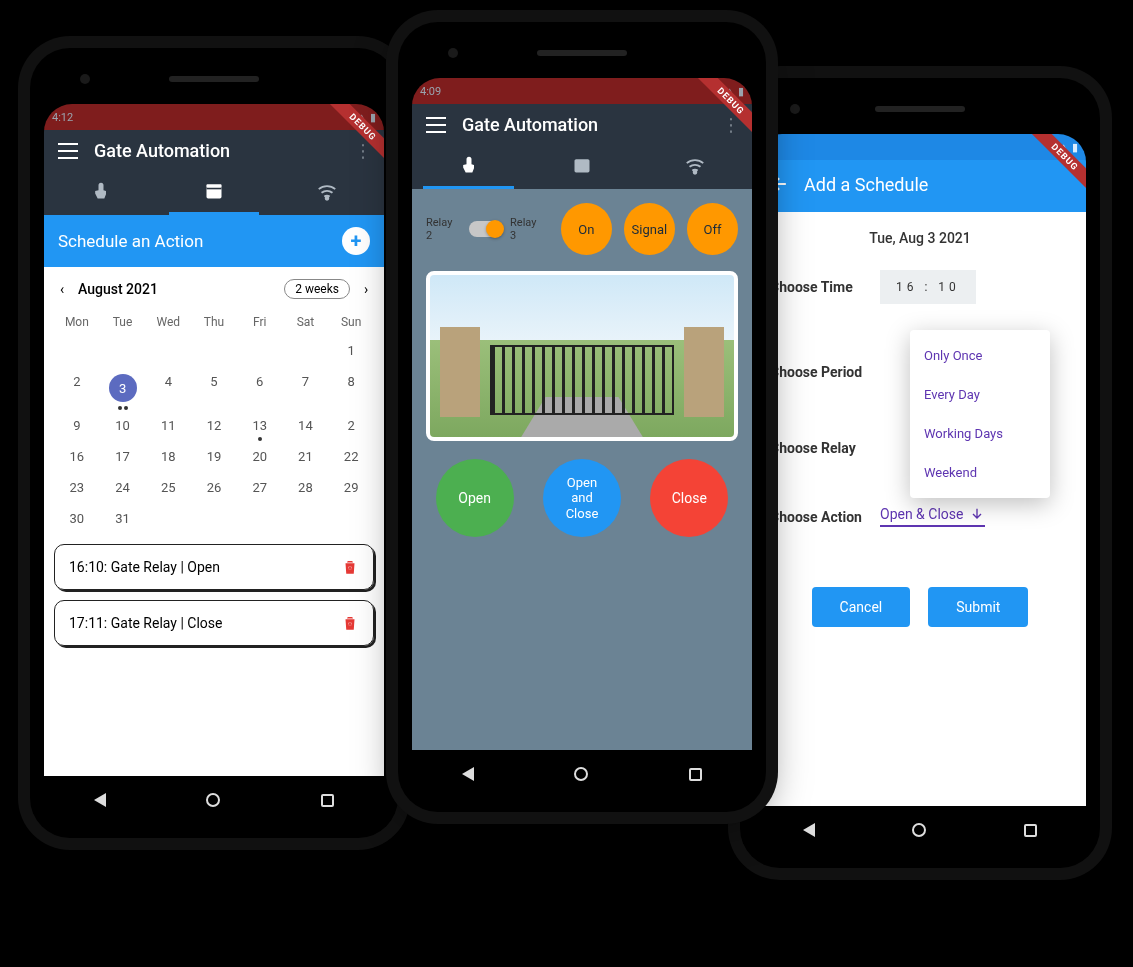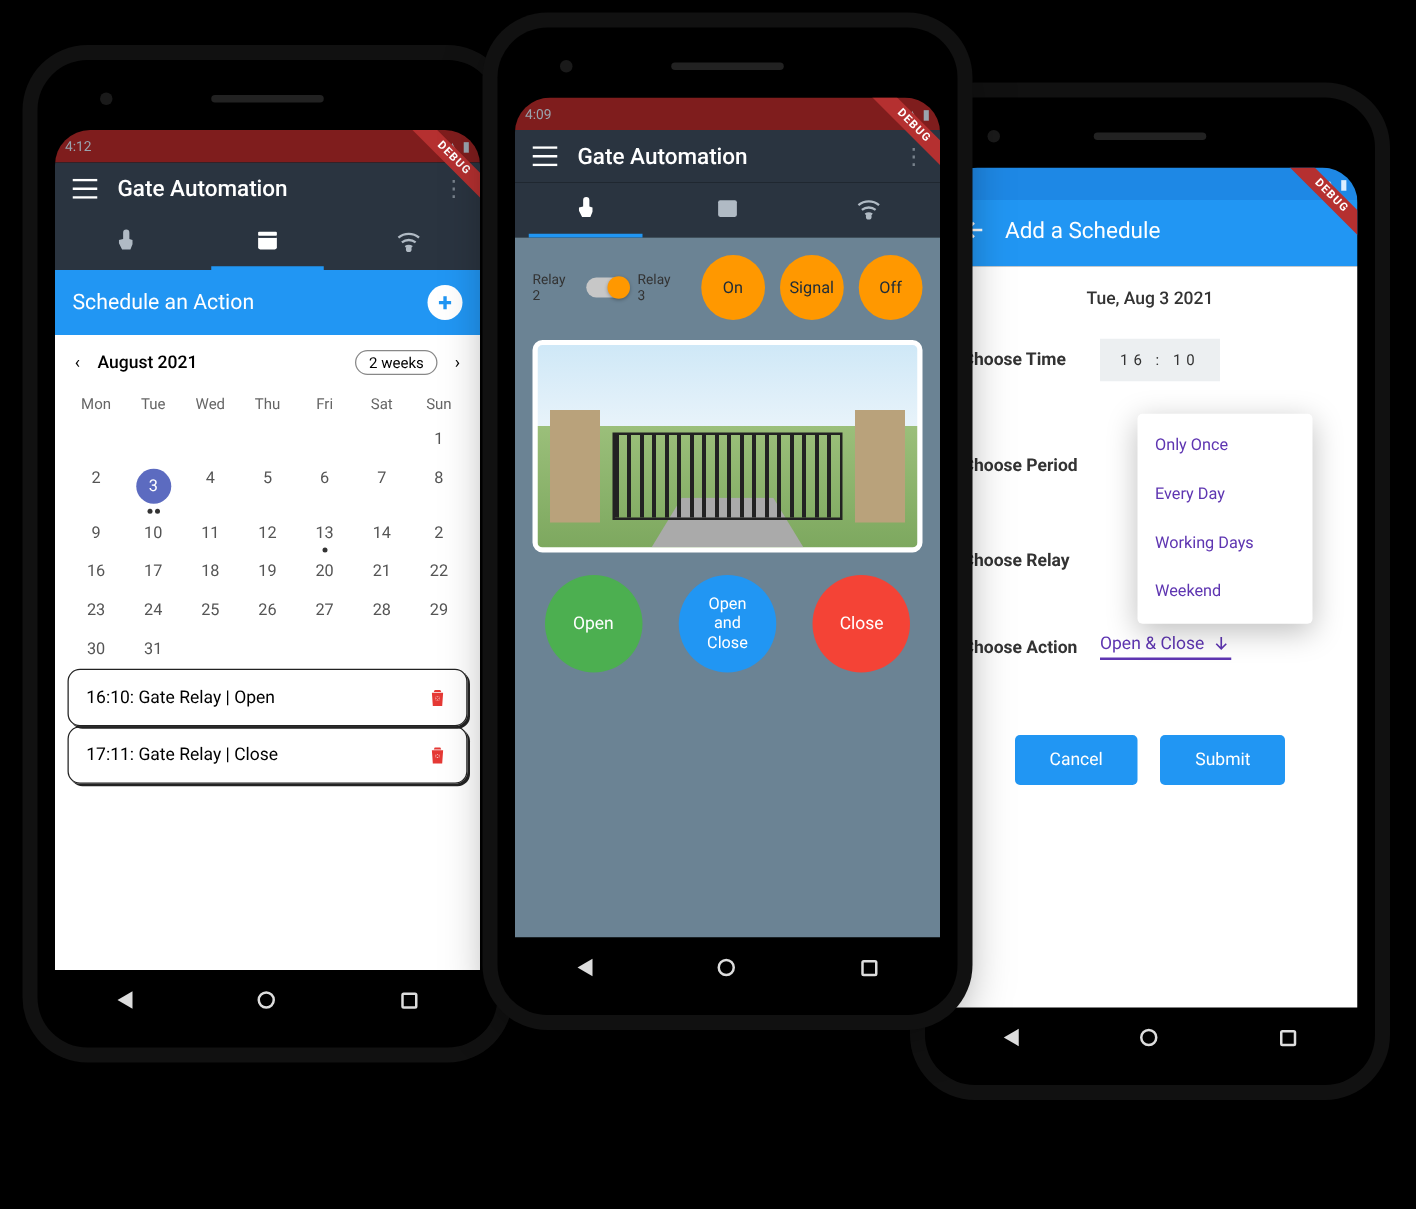--- a/index.html
+++ b/index.html
@@ -42,21 +42,21 @@
   .chev { width: 16px; cursor: pointer; text-align: center; }
 
   .cal-grid { display: grid; grid-template-columns: repeat(7, 1fr); text-align: center; font-size: 13px; color: #555; margin-top: 6px; }
   .cal-grid .dow { font-size: 12px; color: #666; padding: 6px 0; }
   .cal-grid .day { padding: 8px 0; position: relative; }
   .cal-grid .day.prev { color: #bbb; }
   .cal-grid .day.selected span { background: #5c6bc0; color: #fff; width: 28px; height: 28px; border-radius: 50%; display: inline-flex; align-items: center; justify-content: center; }
   .cal-grid .day .dots { position: absolute; left: 0; right: 0; bottom: 0; display: flex; justify-content: center; gap: 2px; }
   .cal-grid .day .dots i { width: 4px; height: 4px; background: #333; border-radius: 50%; display: block; }
 
-  .event-card { border: 1.5px solid #222; border-radius: 10px; padding: 12px 14px; display: flex; align-items: center; font-size: 14px; box-shadow: 2px 2px 0 #222; }
+  .event-card { border: 1.5px solid #222; border-radius: 10px; padding: 12px 14px; margin-top: 10px; display: flex; align-items: center; font-size: 14px; box-shadow: 2px 2px 0 #222; }
   .event-card .del { margin-left: auto; color: #e53935; }
   .del svg { display:block; }
 
   
   .ctrl-body { background: #6b8394; flex: 1; padding: 14px; display: flex; flex-direction: column; font-size: 13px; }
   .relay-row { display: flex; align-items: center; gap: 8px; margin-bottom: 6px; }
   .relay-label { font-size: 11px; color: #333; }
   .switch { width: 34px; height: 16px; background: #c7c7c7; border-radius: 10px; position: relative; }
   .switch .knob { position: absolute; width: 18px; height: 18px; background: #ff9800; border-radius: 50%; top: -1px; right: -2px; box-shadow: 0 1px 3px rgba(0,0,0,0.3); }
   .orange-btn { width: 52px; height: 52px; background: #ff9800; color: #1c2b39; border-radius: 50%; display: flex; align-items: center; justify-content: center; font-size: 13px; }

